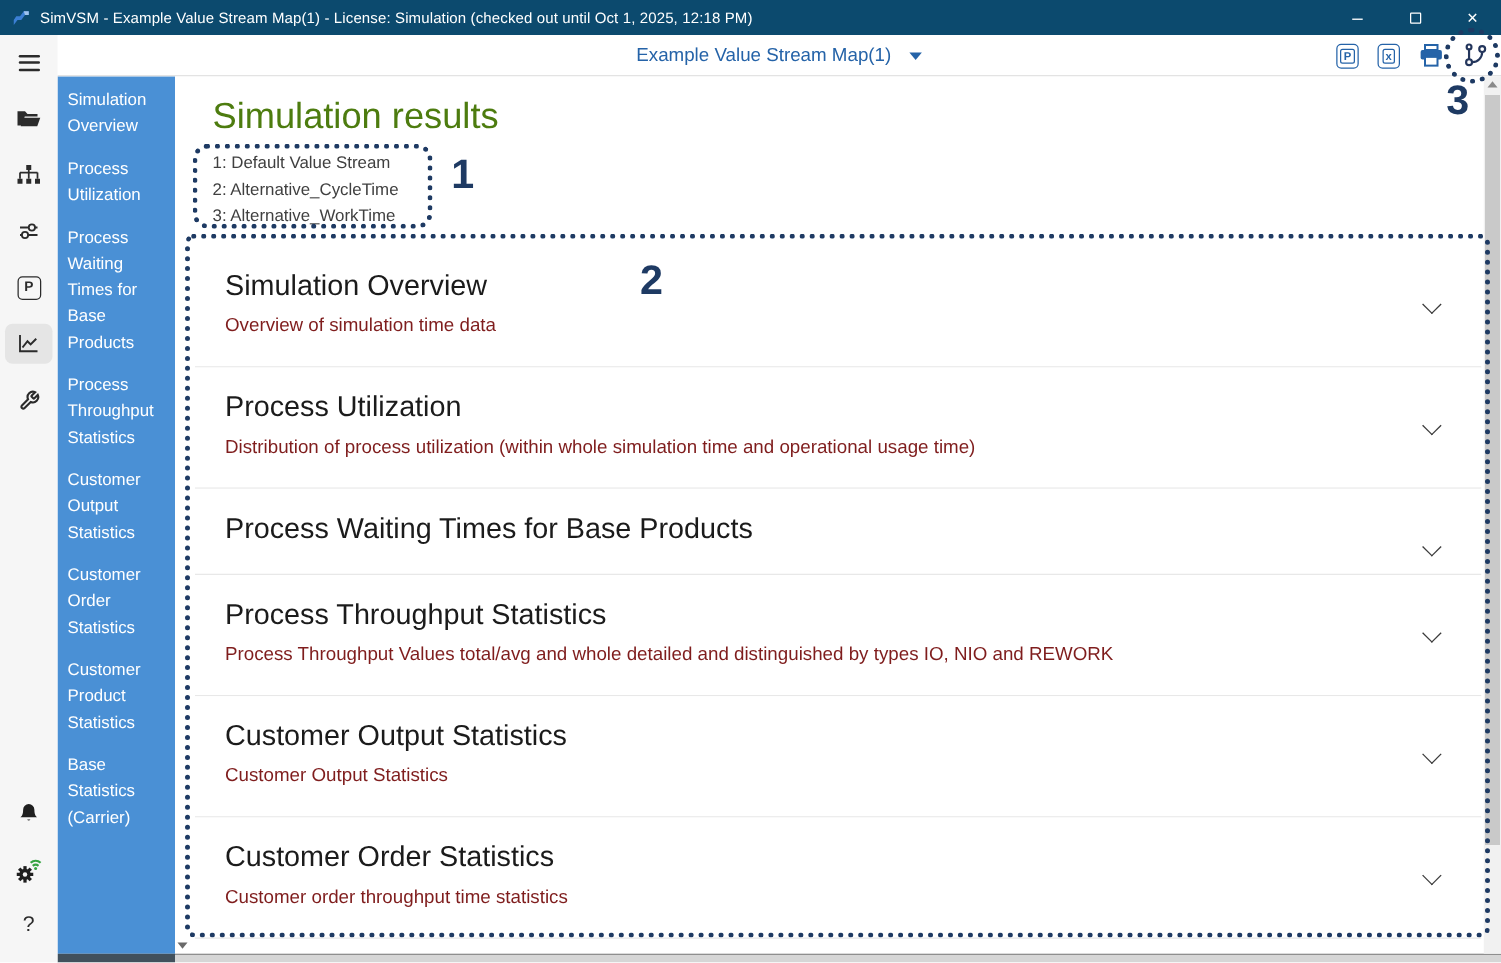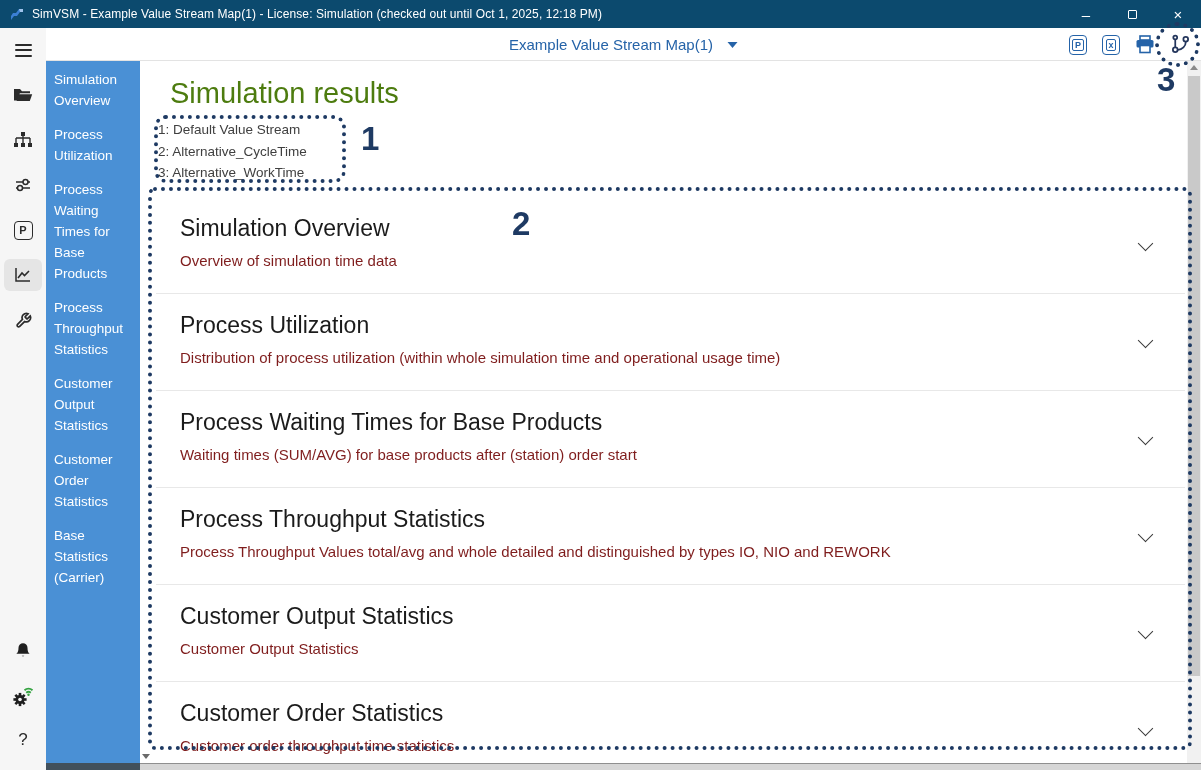--- a/index.html
+++ b/index.html
@@ -47,21 +47,21 @@
 
   
   .sidebar { position:absolute; left:46px; top:61px; width:94px; height:702px; background:#4a90d5;
              color:#fff; padding:8px 4px 0 8px; font-size:13.5px; line-height:21px; overflow:hidden; z-index:3; }
   .side-item { margin-bottom:13px; cursor:pointer; }
   .sidebar-bottom-strip { position:absolute; left:46px; bottom:0; width:94px; height:7px; background:#41505c; z-index:3; }
 
   
   .main { position:absolute; left:140px; top:61px; width:1061px; height:702px; background:#fff; overflow:hidden; }
   .page-heading { margin:14px 0 0 30px; font-size:29px; color:#4d7c0f; line-height:36px; }
-  .vs-list { margin:8px 0 0 18px; font-size:13.5px; color:#404040; line-height:21.5px; }
+  .vs-list { margin:8px 0 0 30px; font-size:13.5px; color:#404040; line-height:21.5px; }
   .accordion { margin:13px 0 0 16px; width:1029px; }
   .section { position:relative; padding:18px 70px 23px 24px; border-bottom:1px solid #e8e8e8; cursor:pointer; background:#fff; }
   .section-title { font-size:23px; line-height:27px; color:#1b1b1b; }
   .section-sub { margin-top:10px; font-size:15px; line-height:18px; color:#7f1d1d; }
   .chevron { position:absolute; right:34px; top:41px; width:11px; height:11px;
              border-right:1.8px solid #3a3a3a; border-bottom:1.8px solid #3a3a3a; transform:rotate(45deg); }
 
   
   .vscroll { position:absolute; right:0; top:61px; width:14px; height:702px; background:#f1f1f1; z-index:6; }
   .vscroll-up { position:absolute; top:4px; left:3px; width:0; height:0;
@@ -209,20 +209,21 @@
   </div>
 </div>
 
 <div class="sidebar">
   <div class="side-item">Simulation Overview</div>
   <div class="side-item">Process Utilization</div>
   <div class="side-item">Process Waiting Times for Base Products</div>
   <div class="side-item">Process Throughput Statistics</div>
   <div class="side-item">Customer Output Statistics</div>
   <div class="side-item">Customer Order Statistics</div>
+  <div class="side-item">Customer Product Statistics</div>
   <div class="side-item">Base Statistics (Carrier)</div>
 </div>
 <div class="sidebar-bottom-strip"></div>
 <div class="nav-scroll-down"></div>
 
 <div class="main">
   <div class="page-heading">Simulation results</div>
   <div class="vs-list">
     <div>1: Default Value Stream</div>
     <div>2: Alternative_CycleTime</div>
@@ -235,21 +236,20 @@
       <div class="section-sub">Overview of simulation time data</div>
       <span class="chevron"></span>
     </div>
     <div class="section">
       <div class="section-title">Process Utilization</div>
       <div class="section-sub">Distribution of process utilization (within whole simulation time and operational usage time)</div>
       <span class="chevron"></span>
     </div>
     <div class="section">
       <div class="section-title">Process Waiting Times for Base Products</div>
-      <div class="section-sub">Waiting times (SUM/AVG) for base products after (station) order start</div>
       <span class="chevron"></span>
     </div>
     <div class="section">
       <div class="section-title">Process Throughput Statistics</div>
       <div class="section-sub">Process Throughput Values total/avg and whole detailed and distinguished by types IO, NIO and REWORK</div>
       <span class="chevron"></span>
     </div>
     <div class="section">
       <div class="section-title">Customer Output Statistics</div>
       <div class="section-sub">Customer Output Statistics</div>

